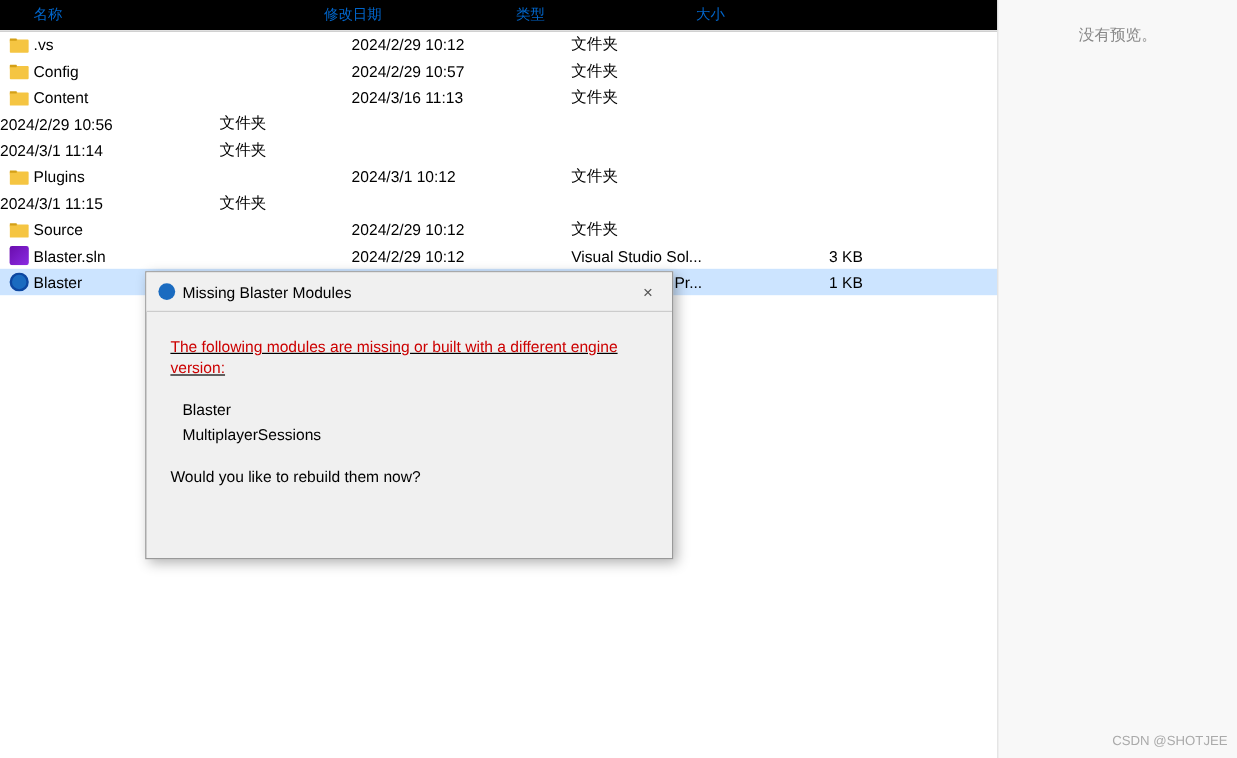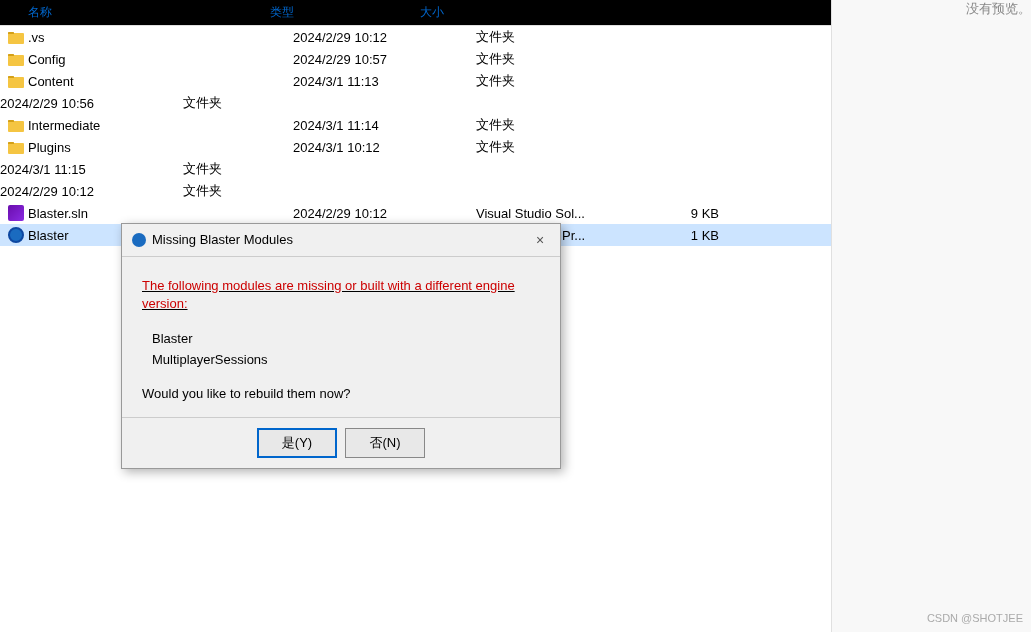--- a/index.html
+++ b/index.html
@@ -111,21 +111,22 @@
     .right-panel {
       position: absolute;
       top: 0;
       right: 0;
       width: 200px;
       height: 100%;
       background: #f8f8f8;
       border-left: 1px solid #e0e0e0;
       display: flex;
       align-items: flex-start;
-      justify-content: flex-end;
+      justify-content: center;
+      padding-top: 20px;
     }
     .no-preview {
       color: #888;
       font-size: 13px;
     }
 
     
     .watermark {
       position: absolute;
       bottom: 8px;
@@ -256,20 +257,21 @@
       background: #e8e8e8;
     }
   </style>
 </head>
 <body>
 
 <div class="file-explorer">
 
   <div class="col-headers">
     <div class="col-name">名称</div>
+    <div class="col-date">修改日期</div>
     <div class="col-type">类型</div>
     <div class="col-size">大小</div>
   </div>
 
   <div class="file-list" id="file-list-container">
       <div class="file-row">
       <div class="file-name">
         <span class="folder-icon">
         <svg viewBox="0 0 16 16" xmlns="http://www.w3.org/2000/svg">
           <rect x="0" y="4" width="16" height="11" rx="1" fill="#F5C542"></rect>
@@ -302,40 +304,30 @@
       <div class="file-name">
         <span class="folder-icon">
         <svg viewBox="0 0 16 16" xmlns="http://www.w3.org/2000/svg">
           <rect x="0" y="4" width="16" height="11" rx="1" fill="#F5C542"></rect>
           <rect x="0" y="4" width="7" height="3" rx="1" fill="#F5C542"></rect>
           <rect x="0" y="3" width="6" height="2" rx="0.5" fill="#D4A017"></rect>
         </svg>
       </span>
         <span>Content</span>
       </div>
-      <div class="file-date">2024/3/1 11:13</div>
+      <div class="file-date">2024/3/16 11:13</div>
       <div class="file-type">文件夹</div>
       <div class="file-size"></div>
     </div>
       <div class="file-row">
       <div class="file-date">2024/2/29 10:56</div>
       <div class="file-type">文件夹</div>
       <div class="file-size"></div>
     </div>
       <div class="file-row">
-      <div class="file-name">
-        <span class="folder-icon">
-        <svg viewBox="0 0 16 16" xmlns="http://www.w3.org/2000/svg">
-          <rect x="0" y="4" width="16" height="11" rx="1" fill="#F5C542"></rect>
-          <rect x="0" y="4" width="7" height="3" rx="1" fill="#F5C542"></rect>
-          <rect x="0" y="3" width="6" height="2" rx="0.5" fill="#D4A017"></rect>
-        </svg>
-      </span>
-        <span>Intermediate</span>
-      </div>
       <div class="file-date">2024/3/1 11:14</div>
       <div class="file-type">文件夹</div>
       <div class="file-size"></div>
     </div>
       <div class="file-row">
       <div class="file-name">
         <span class="folder-icon">
         <svg viewBox="0 0 16 16" xmlns="http://www.w3.org/2000/svg">
           <rect x="0" y="4" width="16" height="11" rx="1" fill="#F5C542"></rect>
           <rect x="0" y="4" width="7" height="3" rx="1" fill="#F5C542"></rect>
@@ -347,32 +339,42 @@
       <div class="file-date">2024/3/1 10:12</div>
       <div class="file-type">文件夹</div>
       <div class="file-size"></div>
     </div>
       <div class="file-row">
       <div class="file-date">2024/3/1 11:15</div>
       <div class="file-type">文件夹</div>
       <div class="file-size"></div>
     </div>
       <div class="file-row">
+      <div class="file-name">
+        <span class="folder-icon">
+        <svg viewBox="0 0 16 16" xmlns="http://www.w3.org/2000/svg">
+          <rect x="0" y="4" width="16" height="11" rx="1" fill="#F5C542"></rect>
+          <rect x="0" y="4" width="7" height="3" rx="1" fill="#F5C542"></rect>
+          <rect x="0" y="3" width="6" height="2" rx="0.5" fill="#D4A017"></rect>
+        </svg>
+      </span>
+        <span>Source</span>
+      </div>
       <div class="file-date">2024/2/29 10:12</div>
       <div class="file-type">文件夹</div>
       <div class="file-size"></div>
     </div>
       <div class="file-row">
       <div class="file-name">
         <span style="width:16px;height:16px;display:inline-block;flex-shrink:0;background:linear-gradient(135deg,#6a0dad,#8a2be2);border-radius:2px;vertical-align:middle;"></span>
         <span>Blaster.sln</span>
       </div>
       <div class="file-date">2024/2/29 10:12</div>
       <div class="file-type">Visual Studio Sol...</div>
-      <div class="file-size">9 KB</div>
+      <div class="file-size">3 KB</div>
     </div>
       <div class="file-row selected">
       <div class="file-name">
         <span style="width:16px;height:16px;display:inline-block;flex-shrink:0;background:#1a6bc0;border-radius:50%;vertical-align:middle;border:2px solid #0d47a1;"></span>
         <span>Blaster</span>
       </div>
       <div class="file-date">2024/3/1 11:06</div>
       <div class="file-type">Unreal Engine Pr...</div>
       <div class="file-size">1 KB</div>
     </div>
@@ -397,18 +399,14 @@
     <div class="dialog-body">
       <div class="dialog-main-text">
         <span class="dialog-highlight">The following modules are missing or built with a different engine version:</span>
       </div>
       <div class="dialog-modules" id="modules-container">
           <div>Blaster</div>
           <div>MultiplayerSessions</div>
         </div>
       <div class="dialog-question">Would you like to rebuild them now?</div>
     </div>
-    <div class="dialog-footer">
-      <button class="dialog-btn primary">是(Y)</button>
-      <button class="dialog-btn">否(N)</button>
-    </div>
   </div>
 </div>
 
 </body></html>

